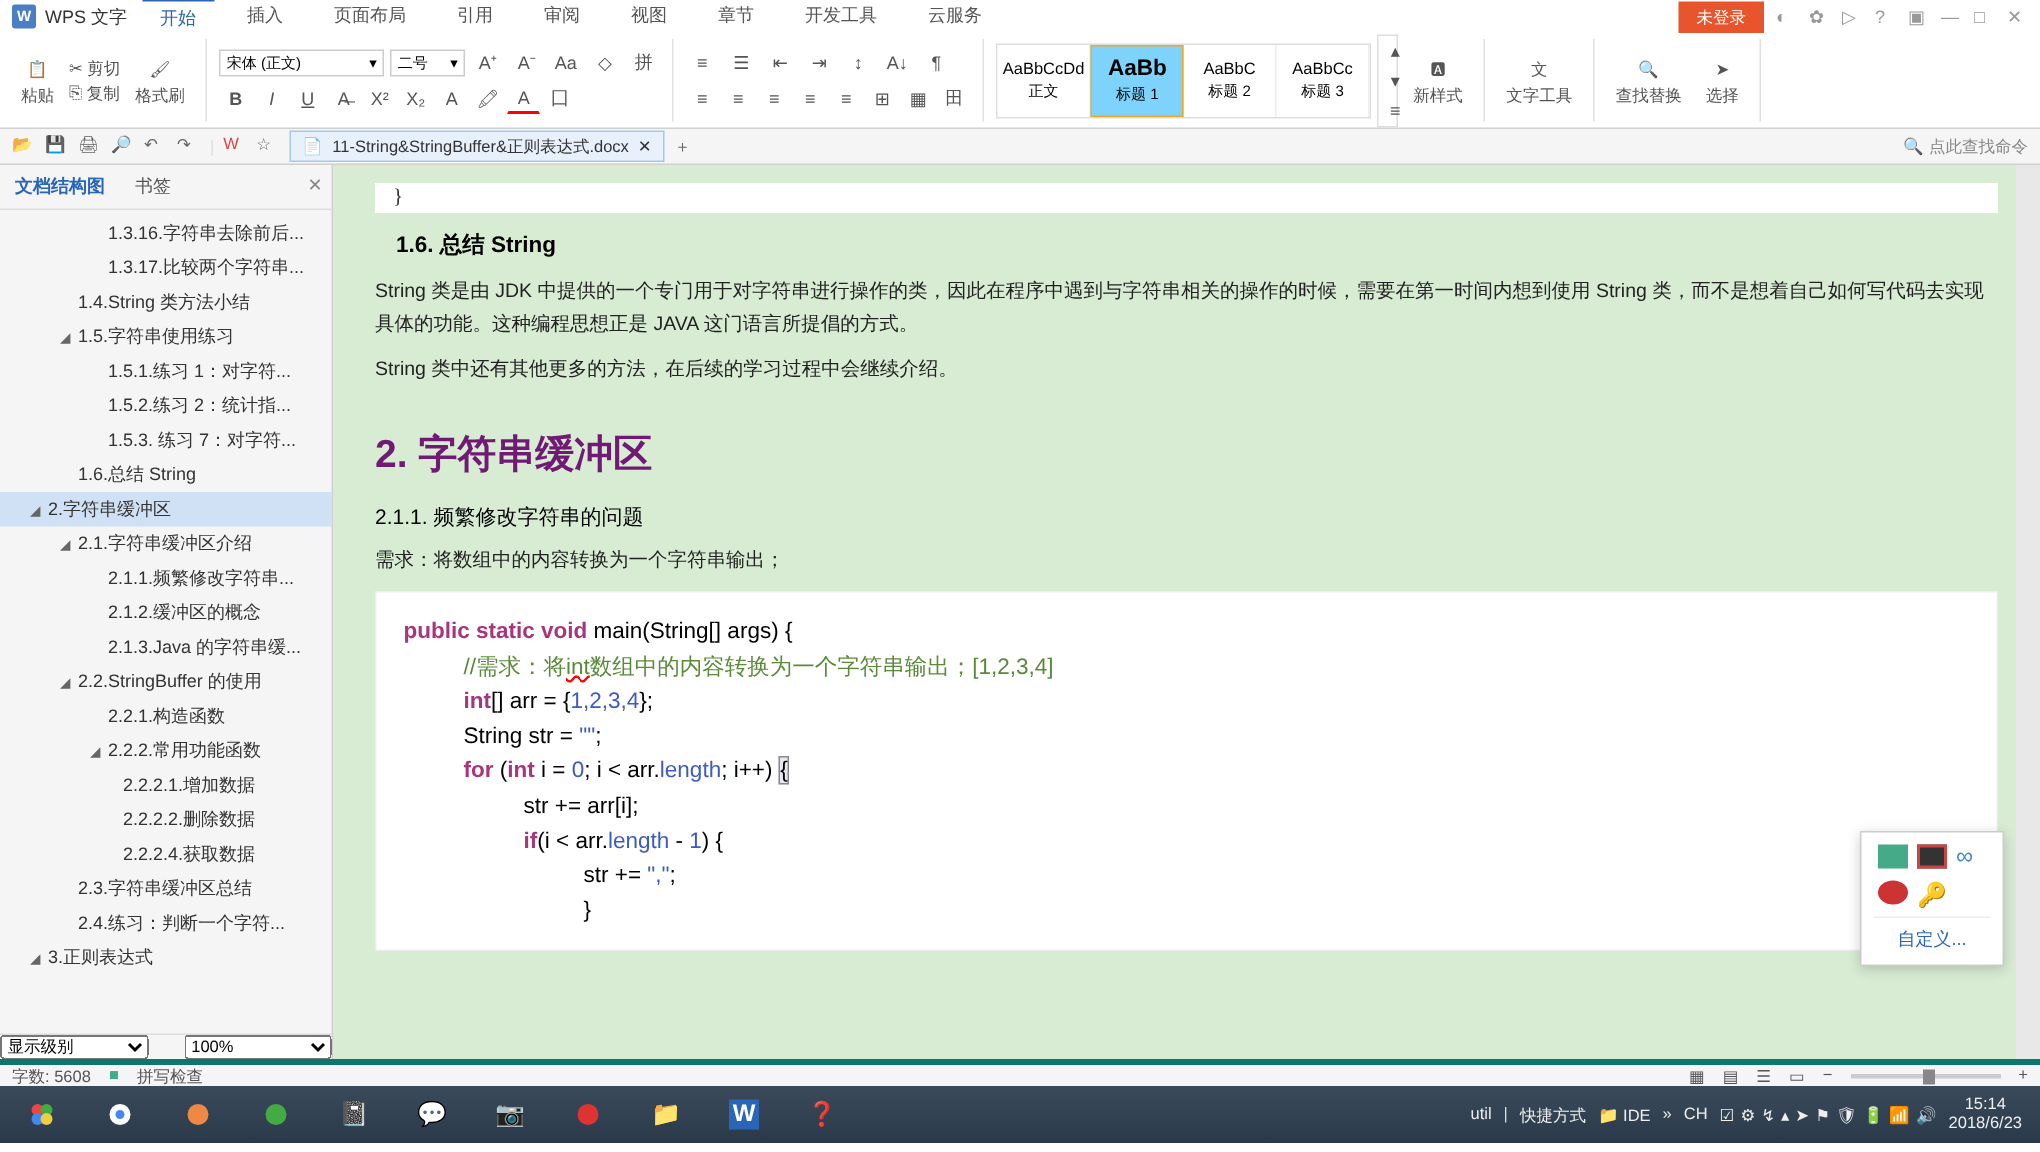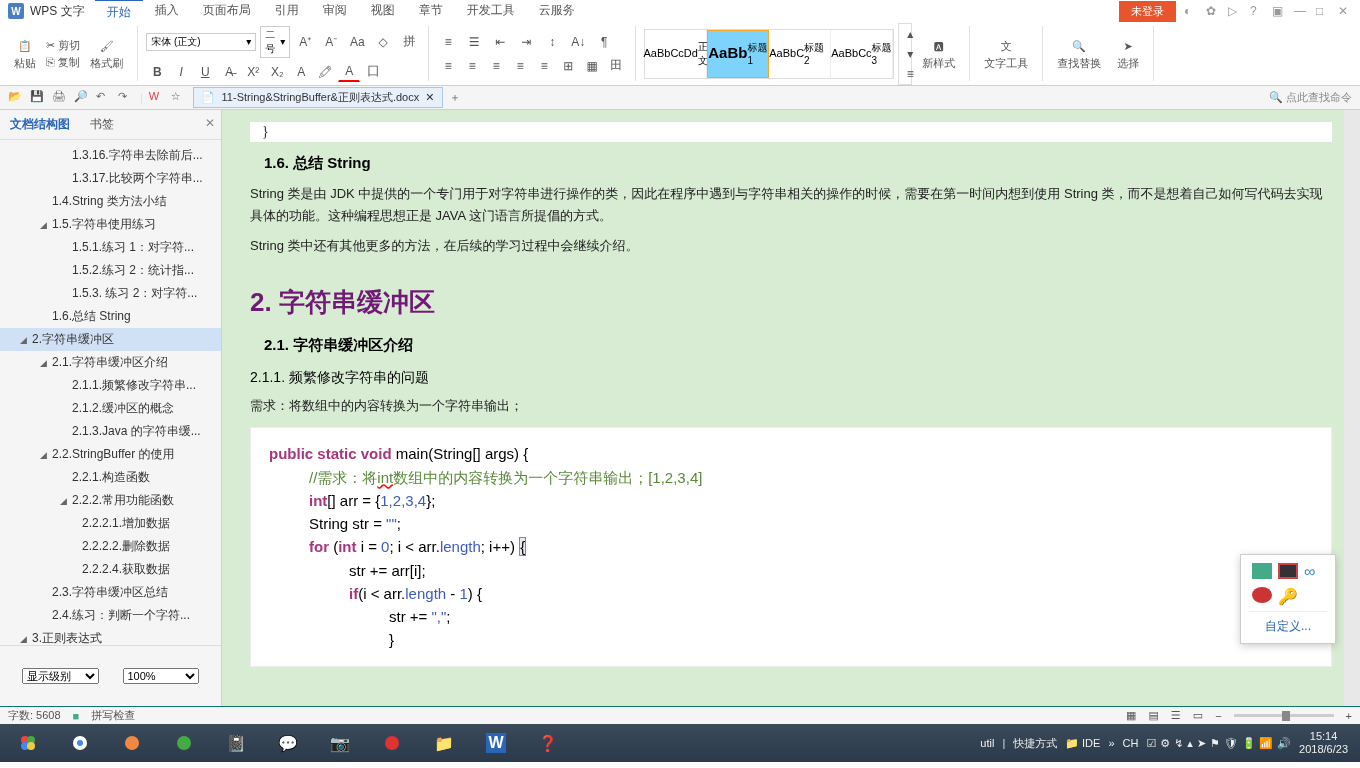--- a/index.html
+++ b/index.html
@@ -1,42 +1,42 @@
 <!DOCTYPE html>
 <html><head>
 <meta charset="utf-8">
 <style>
 * { margin: 0; padding: 0; box-sizing: border-box; font-family: "Microsoft YaHei", sans-serif; }
 body { width: 1360px; height: 768px; overflow: hidden; background: #fff; position: relative; }
 
 
 .titlebar { height: 22px; background: #fff; display: flex; align-items: center; padding: 0 8px; font-size: 12px; color: #333; }
 .titlebar .logo { width: 16px; height: 16px; background: #4a7ec5; border-radius: 2px; margin-right: 6px; display: flex; align-items: center; justify-content: center; color: #fff; font-weight: bold; font-size: 10px; }
-.titlebar .tabs { display: flex; margin-left: 10px; }
+.titlebar .tabs { display: flex; margin-left: 10px; gap: 10px; }
 .titlebar .tab { padding: 3px 12px; font-size: 12px; color: #555; cursor: pointer; }
 .titlebar .tab.active { background: #fff; color: #2a66b8; border-top: 2px solid #2a66b8; }
 .titlebar .spacer { flex: 1; }
 .titlebar .right-items { display: flex; align-items: center; gap: 8px; }
 .titlebar .login-badge { background: #e8542c; color: #fff; padding: 3px 12px; font-size: 11px; }
 .titlebar .ctrl-icon { width: 14px; height: 14px; color: #999; cursor: pointer; }
 
 
 .ribbon { height: 64px; background: #fff; border-bottom: 1px solid #d0d0d0; display: flex; padding: 4px 8px; gap: 8px; }
 .ribbon-group { display: flex; flex-direction: column; justify-content: center; border-right: 1px solid #e0e0e0; padding-right: 8px; }
 .ribbon-group.h { flex-direction: row; align-items: center; gap: 4px; }
 .rbtn { display: flex; flex-direction: column; align-items: center; font-size: 11px; color: #555; cursor: pointer; padding: 2px 6px; }
 .rbtn-icon { width: 20px; height: 20px; display: flex; align-items: center; justify-content: center; }
 .small-btns { display: flex; flex-direction: column; gap: 2px; font-size: 11px; }
 .small-btn { display: flex; align-items: center; gap: 3px; cursor: pointer; color: #555; }
 .font-row { display: flex; align-items: center; gap: 4px; margin-bottom: 4px; }
 .select-box { border: 1px solid #ccc; padding: 1px 4px; font-size: 10px; background: #fff; display: flex; align-items: center; }
 .fmt-row { display: flex; gap: 2px; }
 .fmt-btn { width: 22px; height: 20px; border: 1px solid transparent; display: flex; align-items: center; justify-content: center; font-size: 12px; cursor: pointer; color: #555; }
 .style-gallery { display: flex; border: 1px solid #ddd; }
-.style-item { width: 62px; height: 48px; border-right: 1px solid #eee; display: flex; flex-direction: row; align-items: center; justify-content: center; font-size: 10px; cursor: pointer; }
+.style-item { width: 62px; height: 48px; border-right: 1px solid #eee; display: flex; flex-direction: column; align-items: center; justify-content: center; font-size: 10px; cursor: pointer; }
 .style-item.sel { border: 1px solid #f5a623; background: #7dd3fc; }
 .style-preview { font-size: 11px; margin-bottom: 2px; }
 
 
 .quick-access { height: 24px; background: #f5f5f5; border-bottom: 1px solid #d0d0d0; display: flex; align-items: center; padding: 0 8px; gap: 6px; font-size: 11px; }
 .qa-icon { width: 16px; height: 16px; color: #666; cursor: pointer; }
 .doc-tab { background: #e8f0fc; border: 1px solid #a8c8e8; padding: 2px 8px; display: flex; align-items: center; gap: 6px; font-size: 11px; color: #333; }
 
 
 .main { display: flex; height: 596px; }
@@ -45,21 +45,21 @@
 .sidebar-tab { padding: 6px 10px; cursor: pointer; color: #555; }
 .sidebar-tab.active { color: #2a66b8; font-weight: bold; }
 .outline { flex: 1; overflow: auto; font-size: 12px; padding: 4px 0; }
 .outline-item { padding: 3px 8px 3px 20px; cursor: pointer; color: #333; display: flex; align-items: center; white-space: nowrap; overflow: hidden; }
 .outline-item.sel { background: #d0e0f5; }
 .outline-item.l1 { padding-left: 20px; }
 .outline-item.l2 { padding-left: 40px; }
 .outline-item.l3 { padding-left: 60px; }
 .outline-item.l4 { padding-left: 70px; }
 .expander { display: inline-block; width: 10px; font-size: 9px; color: #666; margin-right: 2px; }
-.sidebar-footer { display: flex; padding: 22px; gap: 24px; border-top: 1px solid #ddd; }
+.sidebar-footer { display: flex; padding: 0; gap: 24px; border-top: 1px solid #ddd; }
 .sidebar-footer select { flex: 1; font-size: 11px; }
 
 
 .document-wrap { flex: 1; background: #d8ecd4; overflow: auto; position: relative; }
 .document { padding: 12px 28px 30px 28px; }
 .h2 { font-size: 15px; font-weight: bold; margin: 12px 14px 10px; color: #000; }
 .h1 { font-size: 26px; font-weight: bold; margin: 28px 0 16px; color: #701a75; }
 .h3 { font-size: 14px; font-weight: normal; margin: 14px 0 8px; }
 .para { font-size: 13px; color: #222; margin: 8px 0; line-height: 1.7; }
 .code-block { background: #fff; padding: 14px 18px; font-family: Consolas, monospace; font-size: 15px; line-height: 1.55; margin-top: 10px; border: 1px solid #eee; }
@@ -70,21 +70,21 @@
 .er { text-decoration: underline wavy red; }
 .code-brace { background: #e8e8f0; border: 1px solid #888; }
 
 
 .float-panel { position: absolute; right: 24px; bottom: 62px; width: 96px; background: #fff; border: 1px solid #ccc; box-shadow: 0 2px 8px rgba(0,0,0,0.2); padding: 8px; }
 .float-row { display: flex; justify-content: space-around; margin-bottom: 8px; }
 .float-icon { width: 20px; height: 16px; cursor: pointer; }
 .float-link { color: #2a66b8; font-size: 12px; text-align: center; cursor: pointer; padding-top: 6px; border-top: 1px solid #eee; }
 
 
-.statusbar { height: 18px; background: #f5f5f5; border-top: 1px solid #0f766e; display: flex; align-items: center; padding: 0 8px; font-size: 11px; color: #555; gap: 12px; }
+.statusbar { height: 18px; background: #f5f5f5; border-top: 4px solid #0f766e; display: flex; align-items: center; padding: 0 8px; font-size: 11px; color: #555; gap: 12px; }
 .statusbar .spacer { flex: 1; }
 .zoom-slider { width: 100px; height: 3px; background: #ccc; position: relative; }
 .zoom-thumb { position: absolute; width: 8px; height: 10px; background: #888; top: -3px; left: 48px; }
 
 
 .taskbar { height: 38px; background: linear-gradient(#3a4a5a,#2a3a4a); display: flex; align-items: center; padding: 0 4px; gap: 4px; }
 .task-icon { width: 48px; height: 34px; display: flex; align-items: center; justify-content: center; cursor: pointer; }
 .tray { margin-left: auto; display: flex; align-items: center; gap: 8px; color: #eee; font-size: 11px; padding-right: 8px; }
 .tray-group { display: flex; gap: 4px; align-items: center; }
 .clock { text-align: center; line-height: 1.2; }
@@ -143,21 +143,21 @@
       <div class="rbtn-icon">🖌</div>
       <span>格式刷</span>
     </div>
   </div>
   <div class="ribbon-group">
     <div class="font-row">
       <div class="select-box" style="width:110px">
           <span>宋体 (正文)</span>
           <span style="margin-left:auto">▾</span>
         </div>
-      <div class="select-box" style="width:30px">
+      <div class="select-box" style="width:50px">
           <span>二号</span>
           <span style="margin-left:auto">▾</span>
         </div>
       <div class="fmt-btn">A⁺</div>
       <div class="fmt-btn">A⁻</div>
       <div class="fmt-btn">Aa</div>
       <div class="fmt-btn">◇</div>
       <div class="fmt-btn">拼</div>
     </div>
     <div class="fmt-row">
@@ -294,21 +294,21 @@
         <div class="outline-item l3">
           <span class="expander"></span>
           <span>1.5.1.练习 1：对字符...</span>
         </div>
         <div class="outline-item l3">
           <span class="expander"></span>
           <span>1.5.2.练习 2：统计指...</span>
         </div>
         <div class="outline-item l3">
           <span class="expander"></span>
-          <span>1.5.3. 练习 2：对字符...</span>
+          <span>1.5.3. 练习 7：对字符...</span>
         </div>
         <div class="outline-item l2">
           <span class="expander"></span>
           <span>1.6.总结 String</span>
         </div>
         <div class="outline-item l1 sel">
           <span class="expander">◢</span>
           <span>2.字符串缓冲区</span>
         </div>
         <div class="outline-item l2">
@@ -371,21 +371,20 @@
   </div>
 
   <div class="document-wrap">
     <div class="right-ruler"></div>
     <div class="document">
       <div style="background:#fff;padding:2px 12px;margin-bottom:6px;font-family:Consolas;font-size:14px;color:#333">}</div>
       <div class="h2">1.6. 总结 String</div>
       <p class="para">String 类是由 JDK 中提供的一个专门用于对字符串进行操作的类，因此在程序中遇到与字符串相关的操作的时候，需要在第一时间内想到使用 String 类，而不是想着自己如何写代码去实现具体的功能。这种编程思想正是 JAVA 这门语言所提倡的方式。</p>
       <p class="para">String 类中还有其他更多的方法，在后续的学习过程中会继续介绍。</p>
       <div class="h1">2. 字符串缓冲区</div>
-      <div class="h2">2.1. 字符串缓冲区介绍</div>
       <div class="h3">2.1.1. 频繁修改字符串的问题</div>
       <p class="para">需求：将数组中的内容转换为一个字符串输出；</p>
       <div class="code-block">
         <div><span class="kw">public</span> <span class="kw">static</span> <span class="kw">void</span> <span>main(String[] args) {</span></div>
         <div style="padding-left:40px"><span class="cm">//需求：将</span><span class="cm er">int</span><span class="cm">数组中的内容转换为一个字符串输出；</span><span class="cm">[1,2,3,4]</span></div>
         <div style="padding-left:40px"><span class="kw">int</span><span>[] arr = {</span><span class="nm">1,2,3,4</span><span>};</span></div>
         <div style="padding-left:40px"><span>String str = </span><span class="st">""</span><span>;</span></div>
         <div style="padding-left:40px"><span class="kw">for</span><span> (</span><span class="kw">int</span><span> i = </span><span class="nm">0</span><span>; i &lt; arr.</span><span class="nm">length</span><span>; i++) </span><span class="code-brace">{</span></div>
         <div style="padding-left:80px"><span>str += arr[i];</span></div>
         <div style="padding-left:80px"><span class="kw">if</span><span>(i &lt; arr.</span><span class="nm">length</span><span> - </span><span class="nm">1</span><span>) {</span></div>

